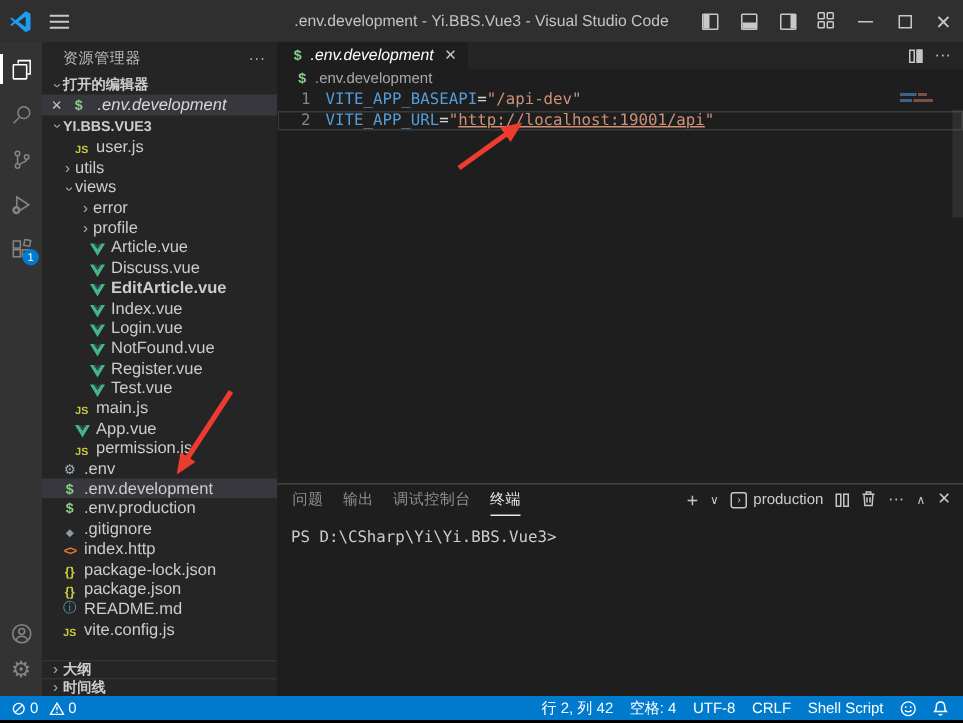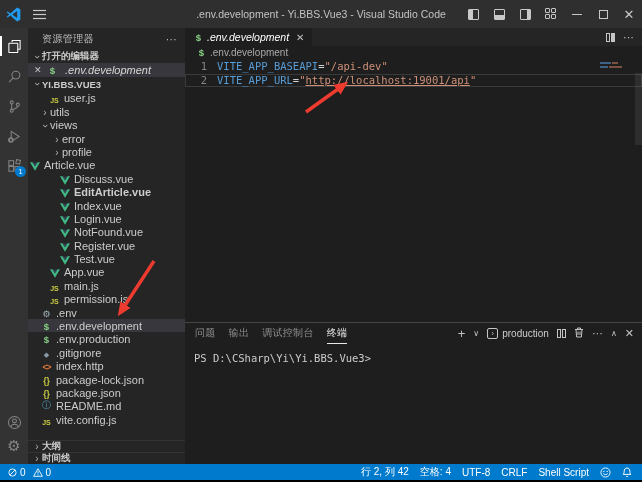--- a/index.html
+++ b/index.html
@@ -255,21 +255,21 @@
             <span class="name">views</span>
           </div>
           <div class="tree-row" style="padding-left: 24px;">
             <span class="chev">›</span>
             <span class="name">error</span>
           </div>
           <div class="tree-row" style="padding-left: 24px;">
             <span class="chev">›</span>
             <span class="name">profile</span>
           </div>
-          <div class="tree-row" style="">
+          <div class="tree-row" style="padding-left: 30px;">
             <span class="fi vue">
               <svg width="10" height="9" viewBox="0 0 12 10">
                 <path d="M0 0 H2.9 L6 4.6 L9.1 0 H12 L6 10 Z" fill="#41b883"></path>
                 <path d="M2.9 0 H4.8 L6 1.9 L7.2 0 H9.1 L6 4.6 Z" fill="#35495e"></path>
               </svg>
             </span>
             <span class="name">Article.vue</span>
           </div>
           <div class="tree-row" style="padding-left: 30px;">
             <span class="fi vue">
@@ -326,33 +326,33 @@
             <span class="name">Register.vue</span>
           </div>
           <div class="tree-row" style="padding-left: 30px;">
             <span class="fi vue">
               <svg width="10" height="9" viewBox="0 0 12 10">
                 <path d="M0 0 H2.9 L6 4.6 L9.1 0 H12 L6 10 Z" fill="#41b883"></path>
                 <path d="M2.9 0 H4.8 L6 1.9 L7.2 0 H9.1 L6 4.6 Z" fill="#35495e"></path>
               </svg>
             </span>
             <span class="name">Test.vue</span>
-          </div>
-          <div class="tree-row" style="padding-left: 20px;">
-            <span class="fi vue">
-              <svg width="10" height="9" viewBox="0 0 12 10">
-                <path d="M0 0 H2.9 L6 4.6 L9.1 0 H12 L6 10 Z" fill="#41b883"></path>
-                <path d="M2.9 0 H4.8 L6 1.9 L7.2 0 H9.1 L6 4.6 Z" fill="#35495e"></path>
-              </svg>
-            </span>
-            <span class="name">App.vue</span>
           </div>
           <div class="tree-row" style="padding-left: 20px;">
             <span class="fi js">JS</span>
             <span class="name">main.js</span>
+          </div>
+          <div class="tree-row" style="padding-left: 20px;">
+            <span class="fi vue">
+              <svg width="10" height="9" viewBox="0 0 12 10">
+                <path d="M0 0 H2.9 L6 4.6 L9.1 0 H12 L6 10 Z" fill="#41b883"></path>
+                <path d="M2.9 0 H4.8 L6 1.9 L7.2 0 H9.1 L6 4.6 Z" fill="#35495e"></path>
+              </svg>
+            </span>
+            <span class="name">App.vue</span>
           </div>
           <div class="tree-row" style="padding-left: 20px;">
             <span class="fi js">JS</span>
             <span class="name">permission.js</span>
           </div>
           <div class="tree-row" style="padding-left: 12px;">
             <span class="fi gear">⚙</span>
             <span class="name">.env</span>
           </div>
           <div class="tree-row selected" style="padding-left: 12px;">

